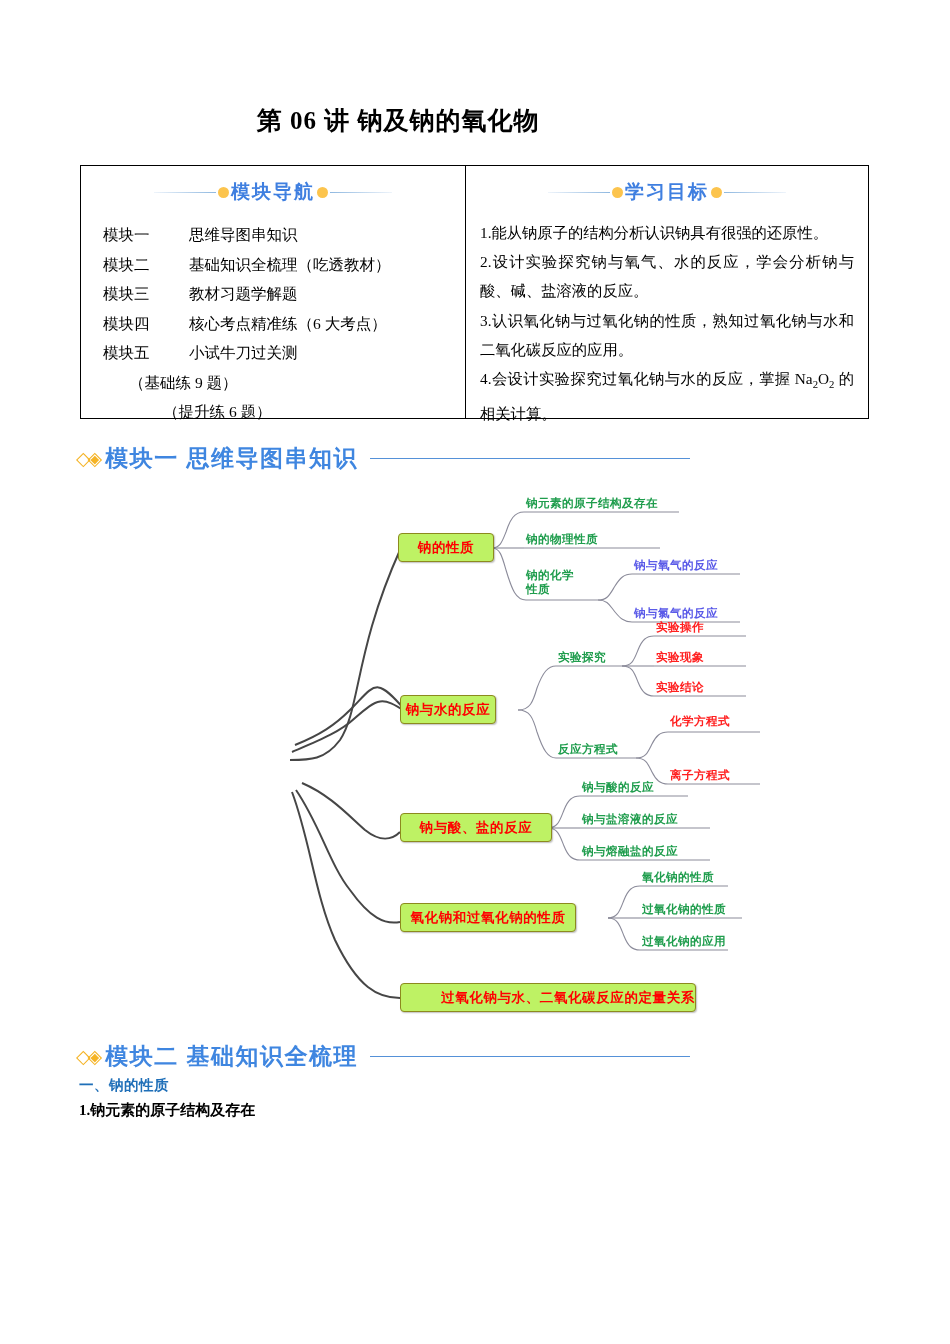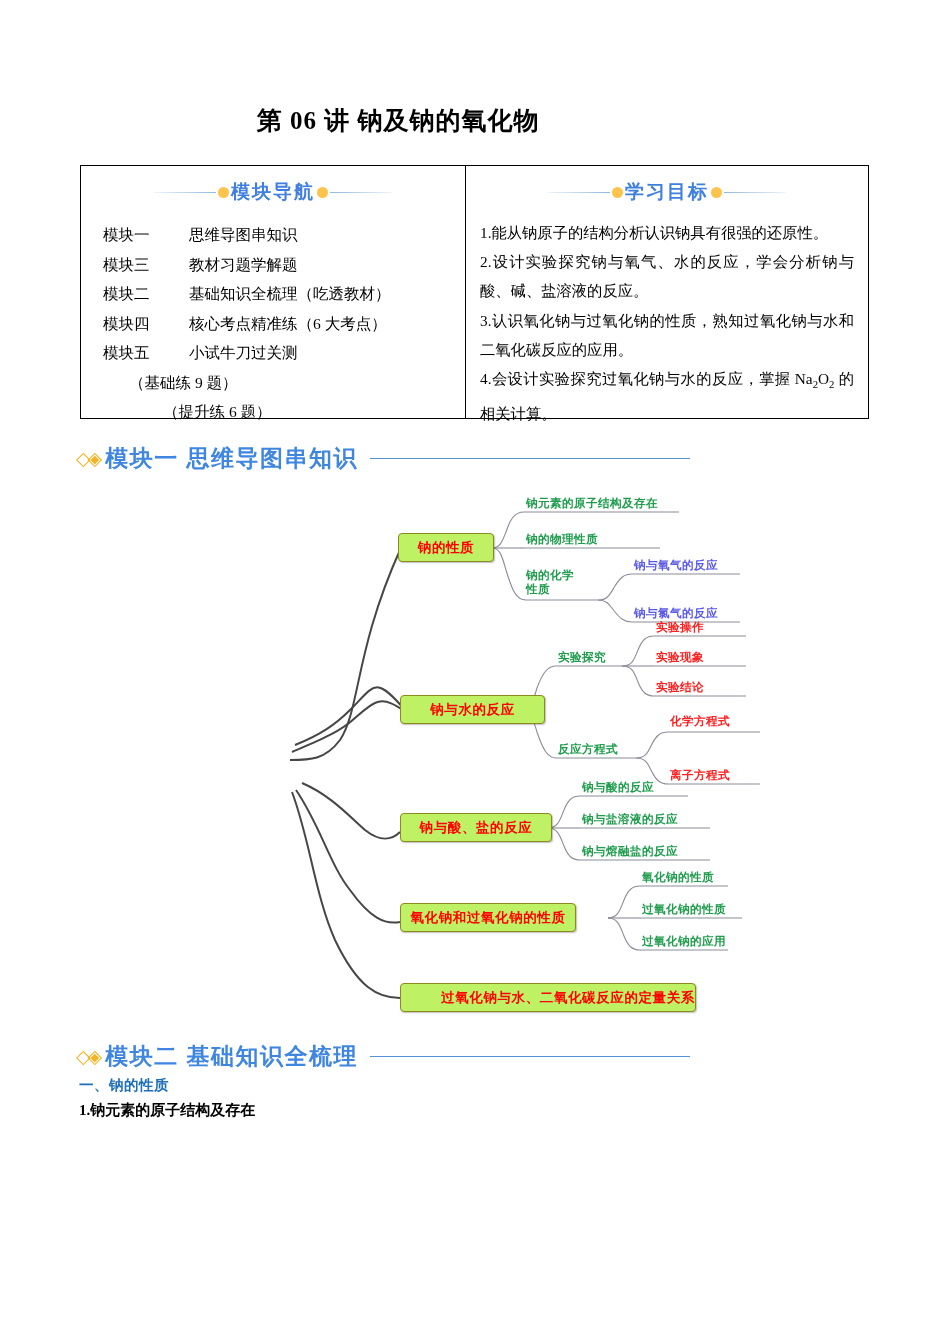--- a/index.html
+++ b/index.html
@@ -227,22 +227,22 @@
     <div class="col-header">
       <span class="hdr-line"></span>
       <span class="hdr-dot"></span>
       <span class="hdr-text">模块导航</span>
       <span class="hdr-dot"></span>
       <span class="hdr-line r"></span>
     </div>
 
     <ul id="module-list">
       <li><span class="mod-key">模块一</span><span>思维导图串知识</span></li>
+      <li><span class="mod-key">模块二</span><span>基础知识全梳理（吃透教材）</span></li>
       <li><span class="mod-key">模块三</span><span>教材习题学解题</span></li>
-      <li><span class="mod-key">模块二</span><span>基础知识全梳理（吃透教材）</span></li>
       <li><span class="mod-key">模块四</span><span>核心考点精准练（6 大考点）</span></li>
       <li><span class="mod-key">模块五</span><span>小试牛刀过关测</span></li>
       <li>
           <span class="sub-line i1">（基础练 9 题）</span>
         </li>
       <li>
           <span class="sub-line i2">（提升练 6 题）</span>
         </li>
     </ul>
   </div>
@@ -334,21 +334,21 @@
       <path d="M 640,448 L 742,448"></path>
       <path d="M 640,480 L 728,480"></path>
     </g>
   </svg>
 
 
   <div class="node node-l1" style="left:398px; top:63px; width:96px;">
     <span>钠的性质</span>
   </div>
 
-  <div class="node node-l1" style="left:400px; top:225px; width:145px;">
+  <div class="node node-l1" style="left:400px; top:225px; width:96px;">
     <span>钠与水的反应</span>
   </div>
 
   <div class="node node-l1" style="left:400px; top:343px; width:152px;">
     <span>钠与酸、盐的反应</span>
   </div>
 
   <div class="node node-l1" style="left:400px; top:433px; width:176px;">
     <span>氧化钠和过氧化钠的性质</span>
   </div>

